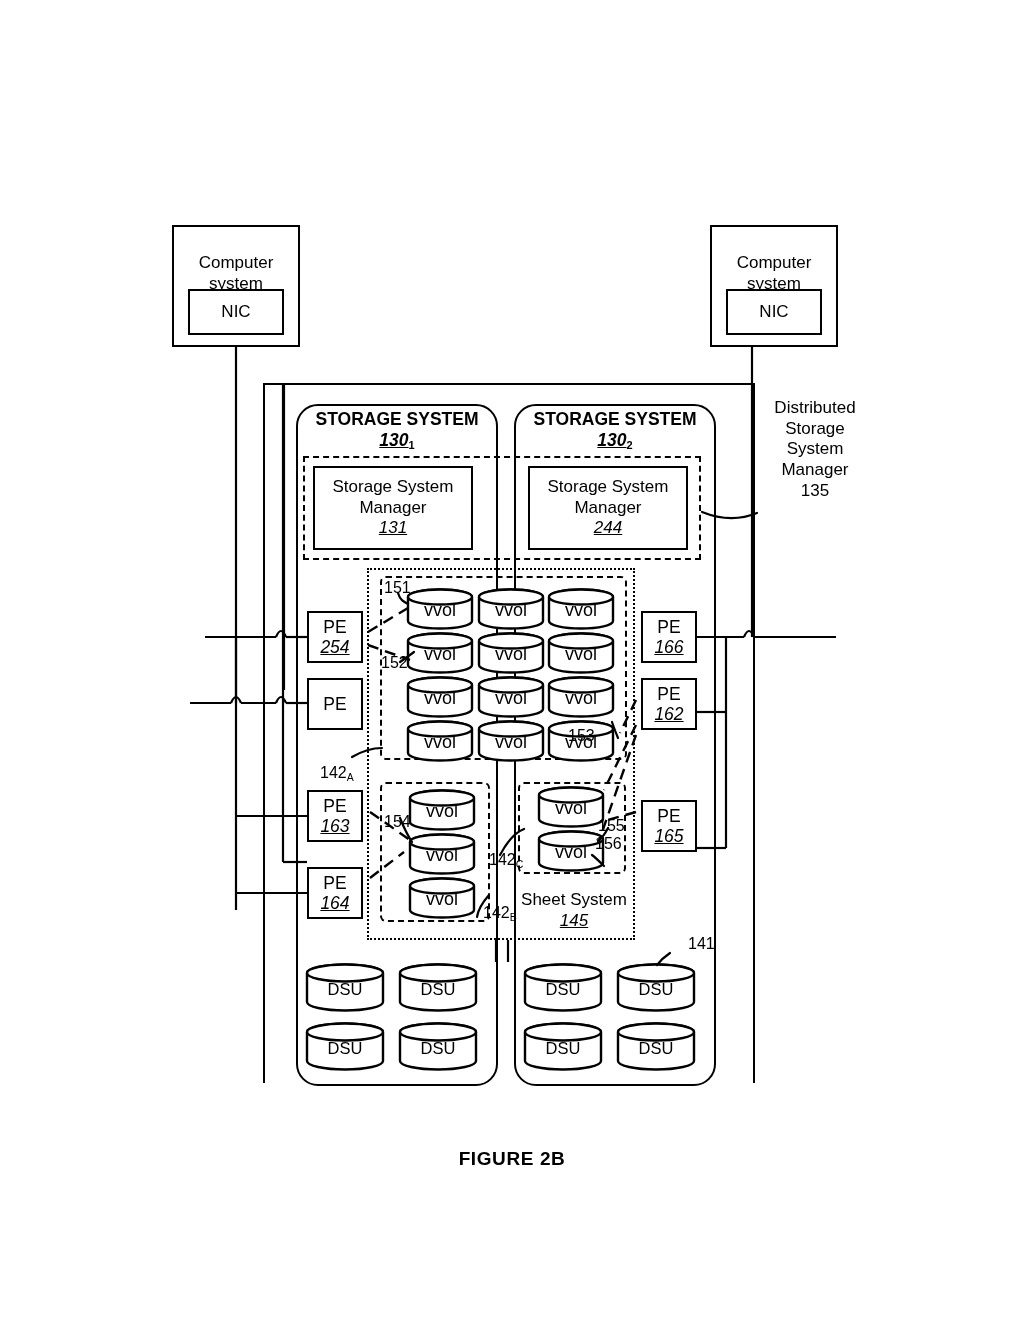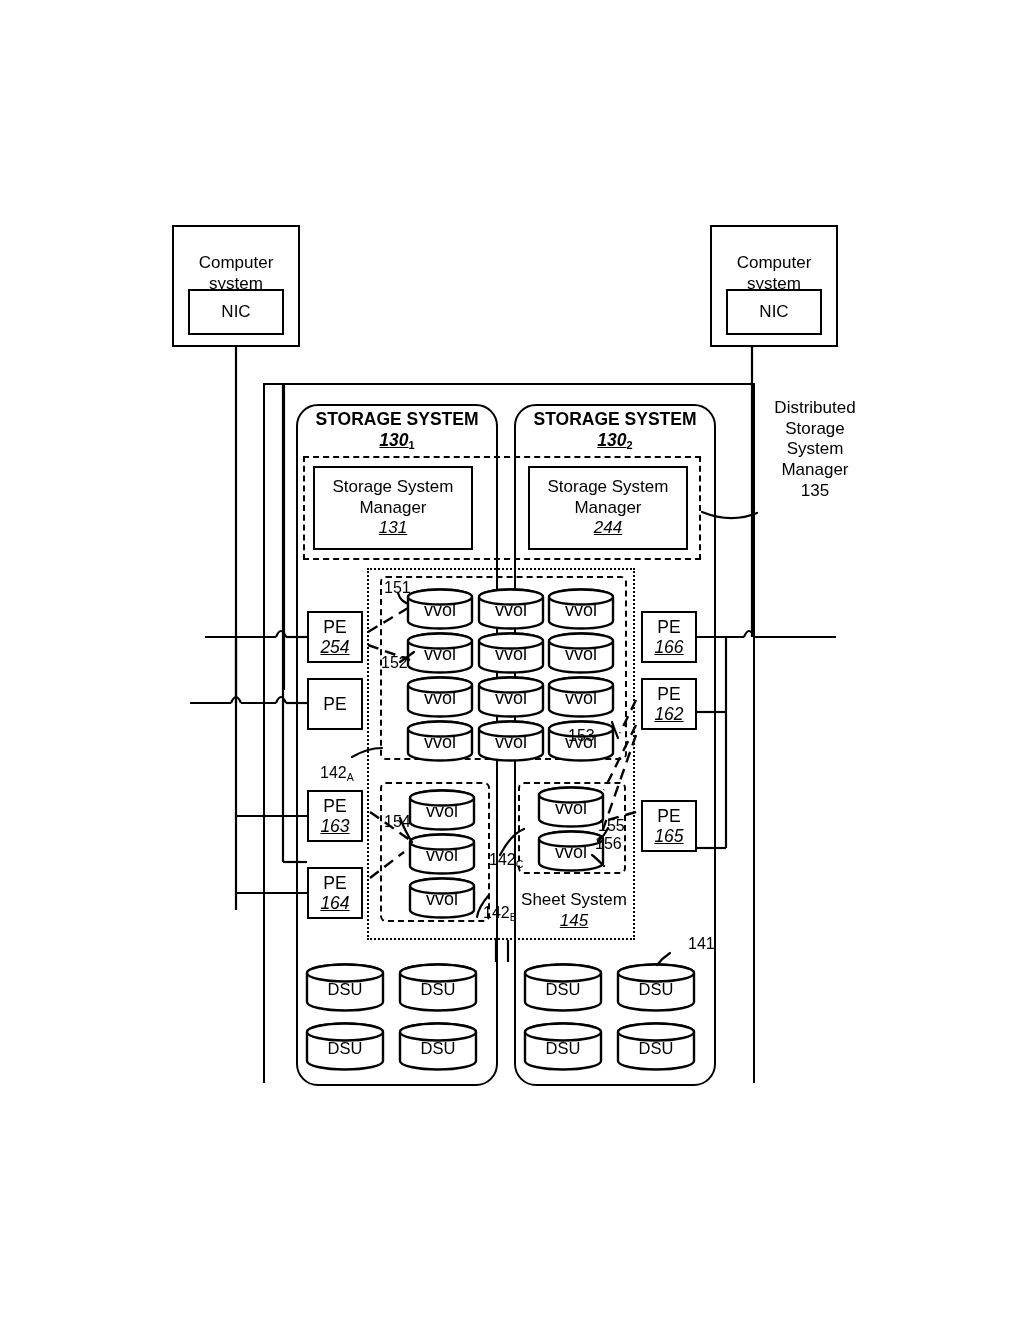--- a/index.html
+++ b/index.html
@@ -573,14 +573,15 @@
   <div class="ref" style="left:320px; top:765px;">
     <span>142</span><span class="sub">A</span>
   </div>
   <div class="ref" style="left:483px; top:905px;">
     <span>142</span><span class="sub">B</span>
   </div>
   <div class="ref" style="left:489px; top:852px;">
     <span>142</span><span class="sub">C</span>
   </div>
 
+  <div id="figcap">FIGURE 2B</div>
 
 </div>
 
 </body></html>

